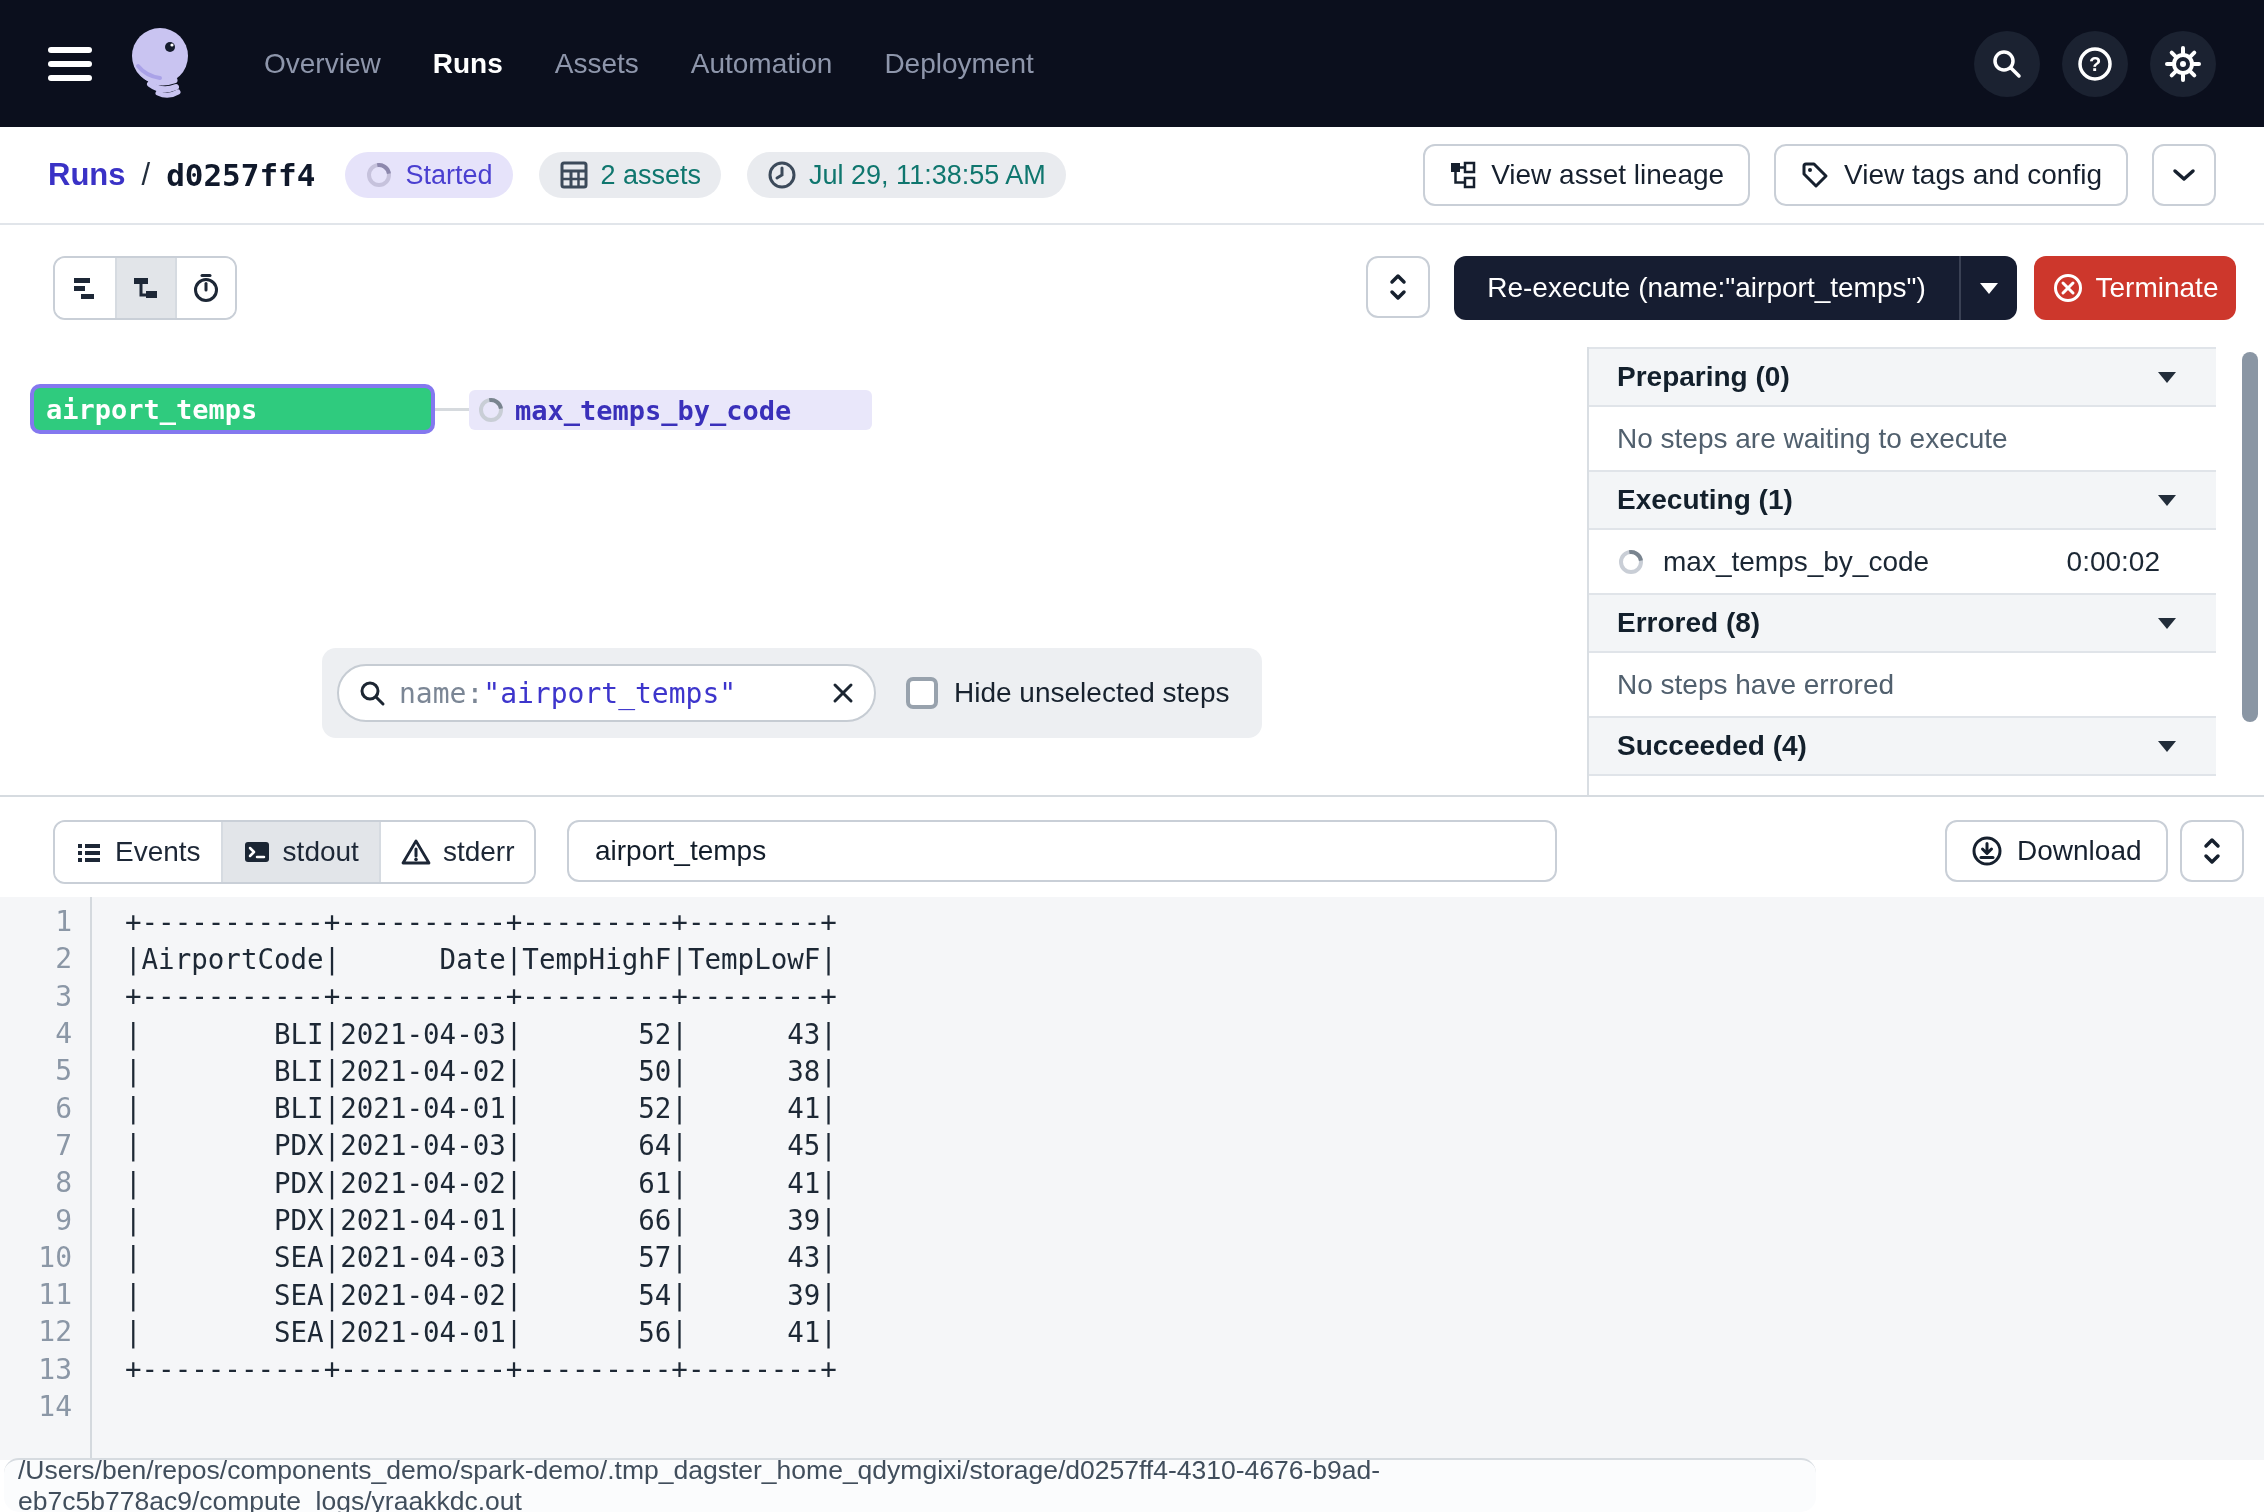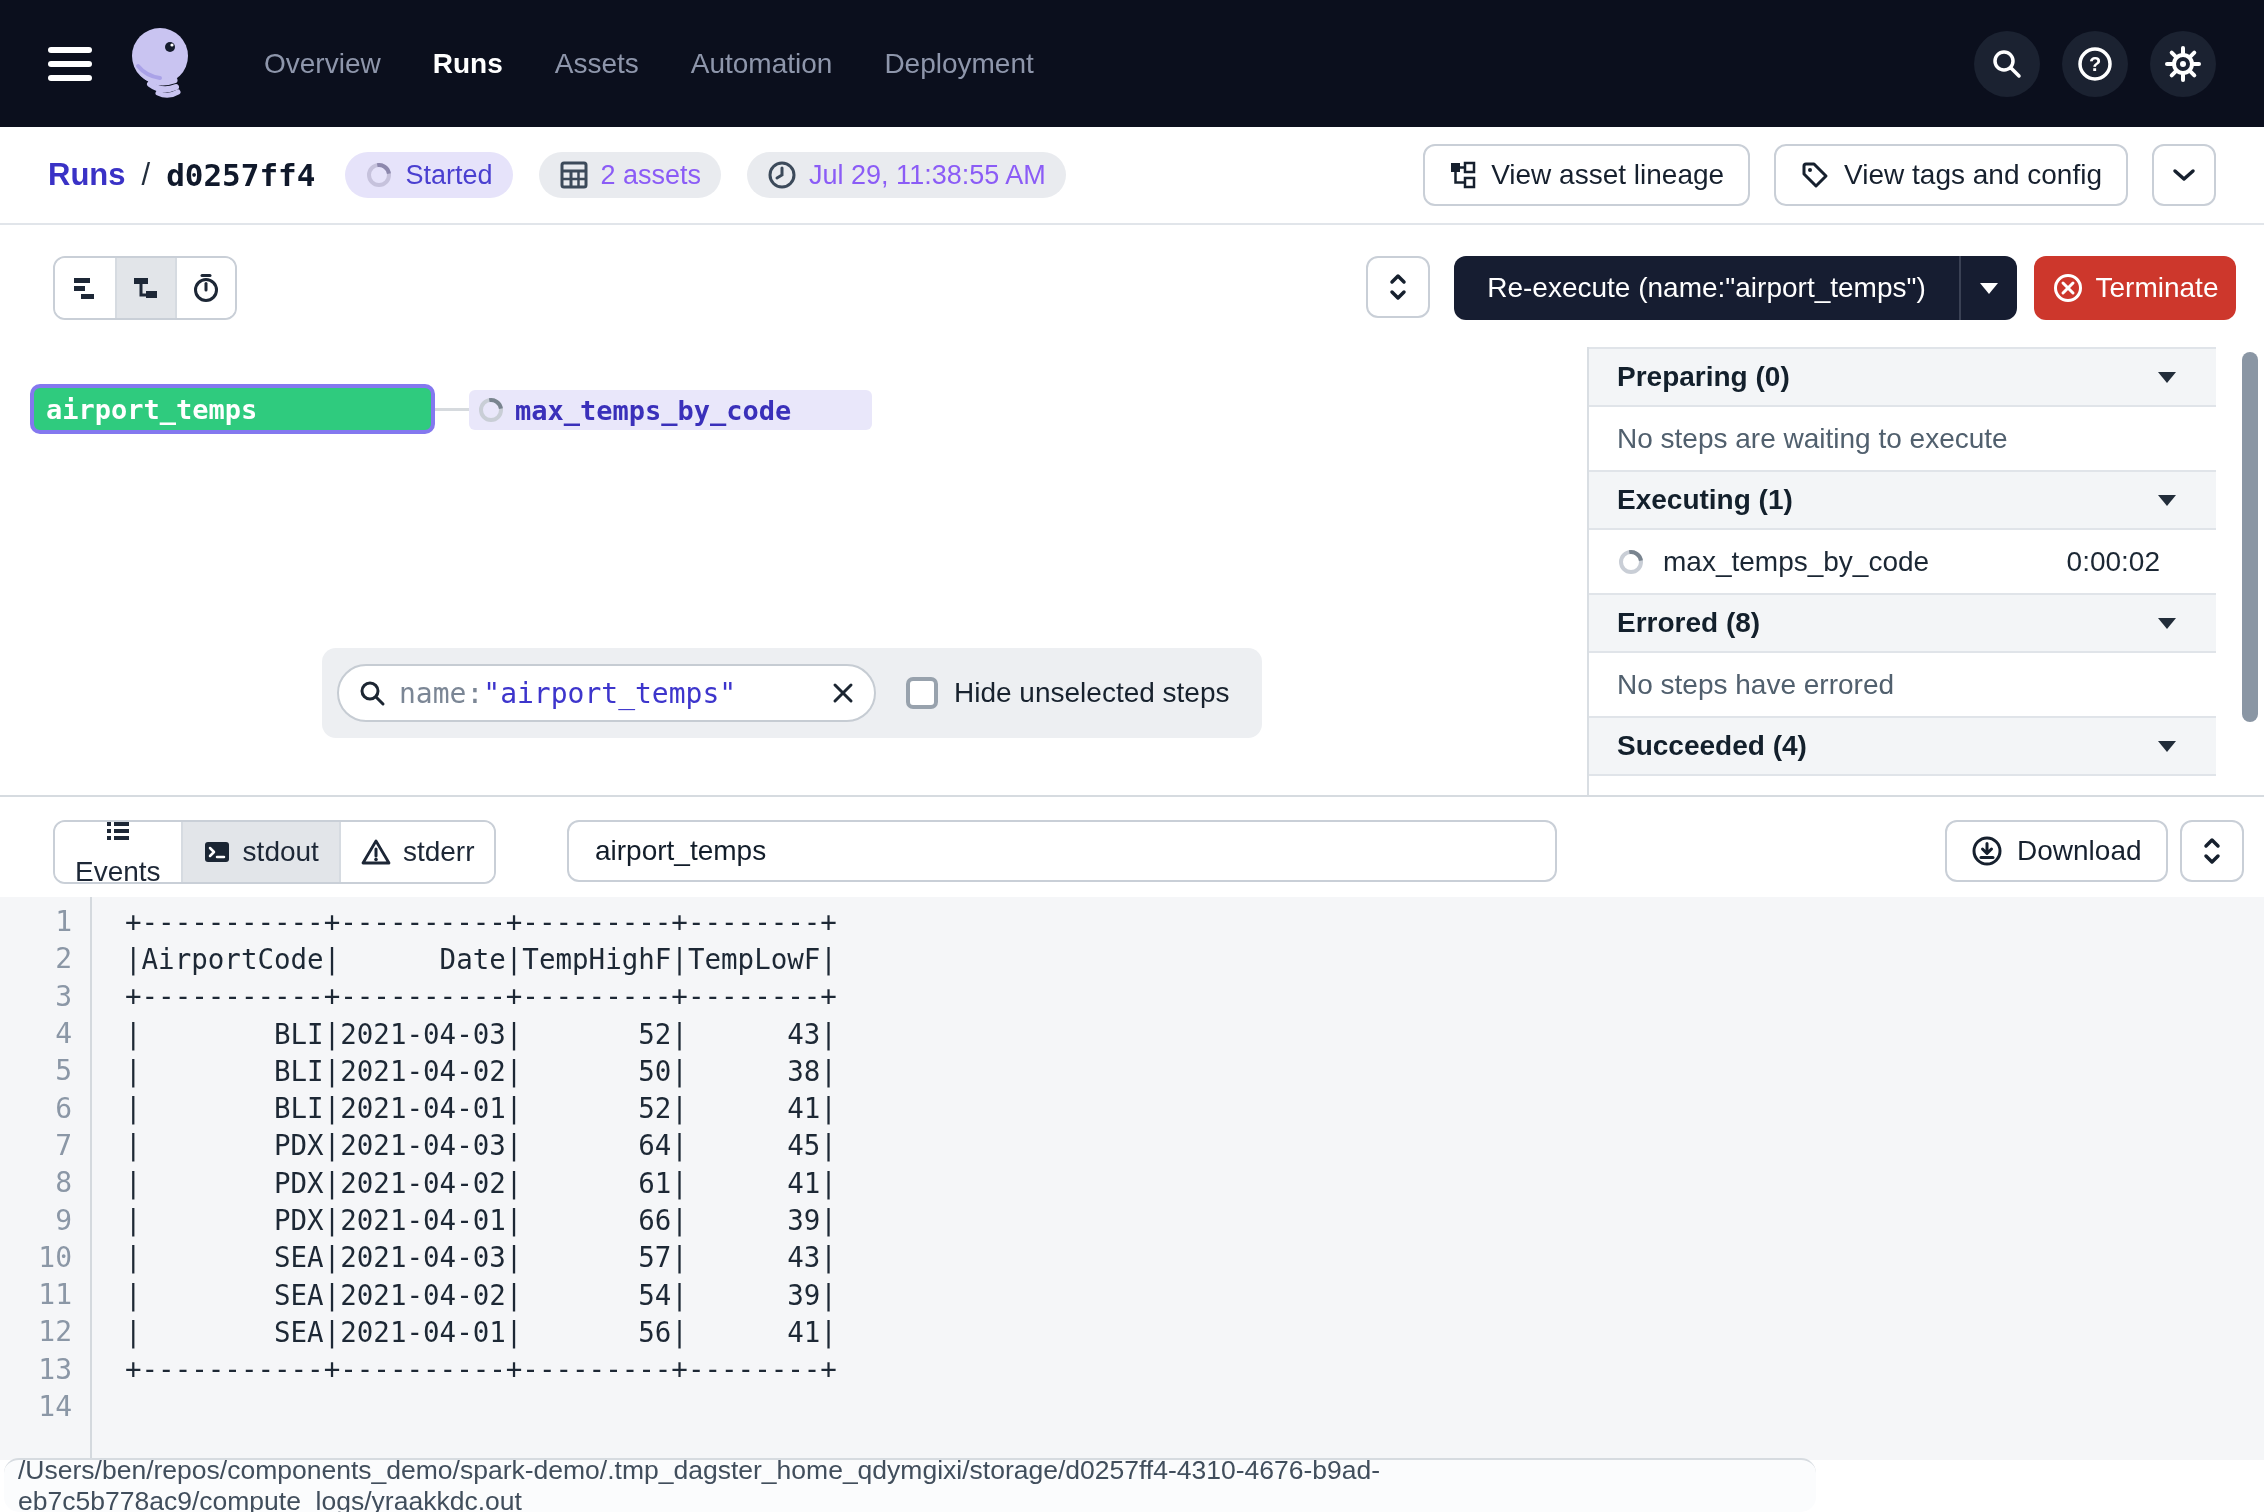--- a/index.html
+++ b/index.html
@@ -23,35 +23,35 @@
   
   .hdr { position:absolute; left:0; top:127px; width:2264px; height:98px; background:#fff;
          border-bottom:2px solid #e1e5ea; display:flex; align-items:center; padding:0 48px; }
   .crumb-root { font-size:31px; font-weight:700; color:#3a32c6; cursor:pointer; }
   .crumb-sep { font-size:31px; color:#222d3c; margin:0 16px; }
   .run-id { font-size:31px; font-weight:700; color:#10192b; }
   .badges { display:flex; gap:26px; margin-left:30px; align-items:center; }
   .badge { height:46px; border-radius:23px; display:flex; align-items:center; gap:12px;
            padding:0 20px; font-size:27px; }
   .badge.status { background:#e6e3fa; color:#4a3fd0; }
-  .badge.gray { background:#e9ebef; color:#8b5cf6; }
+  .badge.gray { background:#e9ebef; color:#0f766e; }
   .hdr-actions { margin-left:auto; display:flex; gap:24px; align-items:center; }
   .btn { height:62px; border:2px solid #c9cfd7; border-radius:12px; background:#fff;
          display:flex; align-items:center; gap:14px; padding:0 24px;
          font-size:28px; color:#16202e; cursor:pointer; white-space:nowrap; }
   .btn.icon-only { width:64px; justify-content:center; padding:0; }
 
   
   .main { position:absolute; left:0; top:225px; width:2264px; height:570px; background:#fff; }
   .seg { position:absolute; display:flex; border:2px solid #c9cfd7; border-radius:12px;
          overflow:hidden; background:#fff; }
   .seg .seg-btn { height:60px; display:flex; align-items:center; justify-content:center;
                   gap:12px; padding:0 20px; font-size:28px; color:#1d2736;
                   border-left:2px solid #d6dbe1; cursor:pointer; background:#fff; }
-  .seg .seg-btn:first-child { border-left:none;flex-direction:column; }
+  .seg .seg-btn:first-child { border-left:none; }
   .seg .seg-btn.sel { background:#e2e5e9; }
   .seg-views { left:53px; top:31px; }
   .seg-views .seg-btn { width:60px; padding:0; }
 
   .zoom-btn { position:absolute; left:1366px; top:31px; }
   .reexec { position:absolute; left:1454px; top:31px; width:563px; height:64px;
             background:#161d31; border-radius:12px; display:flex; align-items:center;
             color:#fff; cursor:pointer; }
   .reexec .lbl { flex:1; text-align:center; font-size:28px; }
   .reexec .caret-cell { width:58px; height:100%; display:flex; align-items:center;

